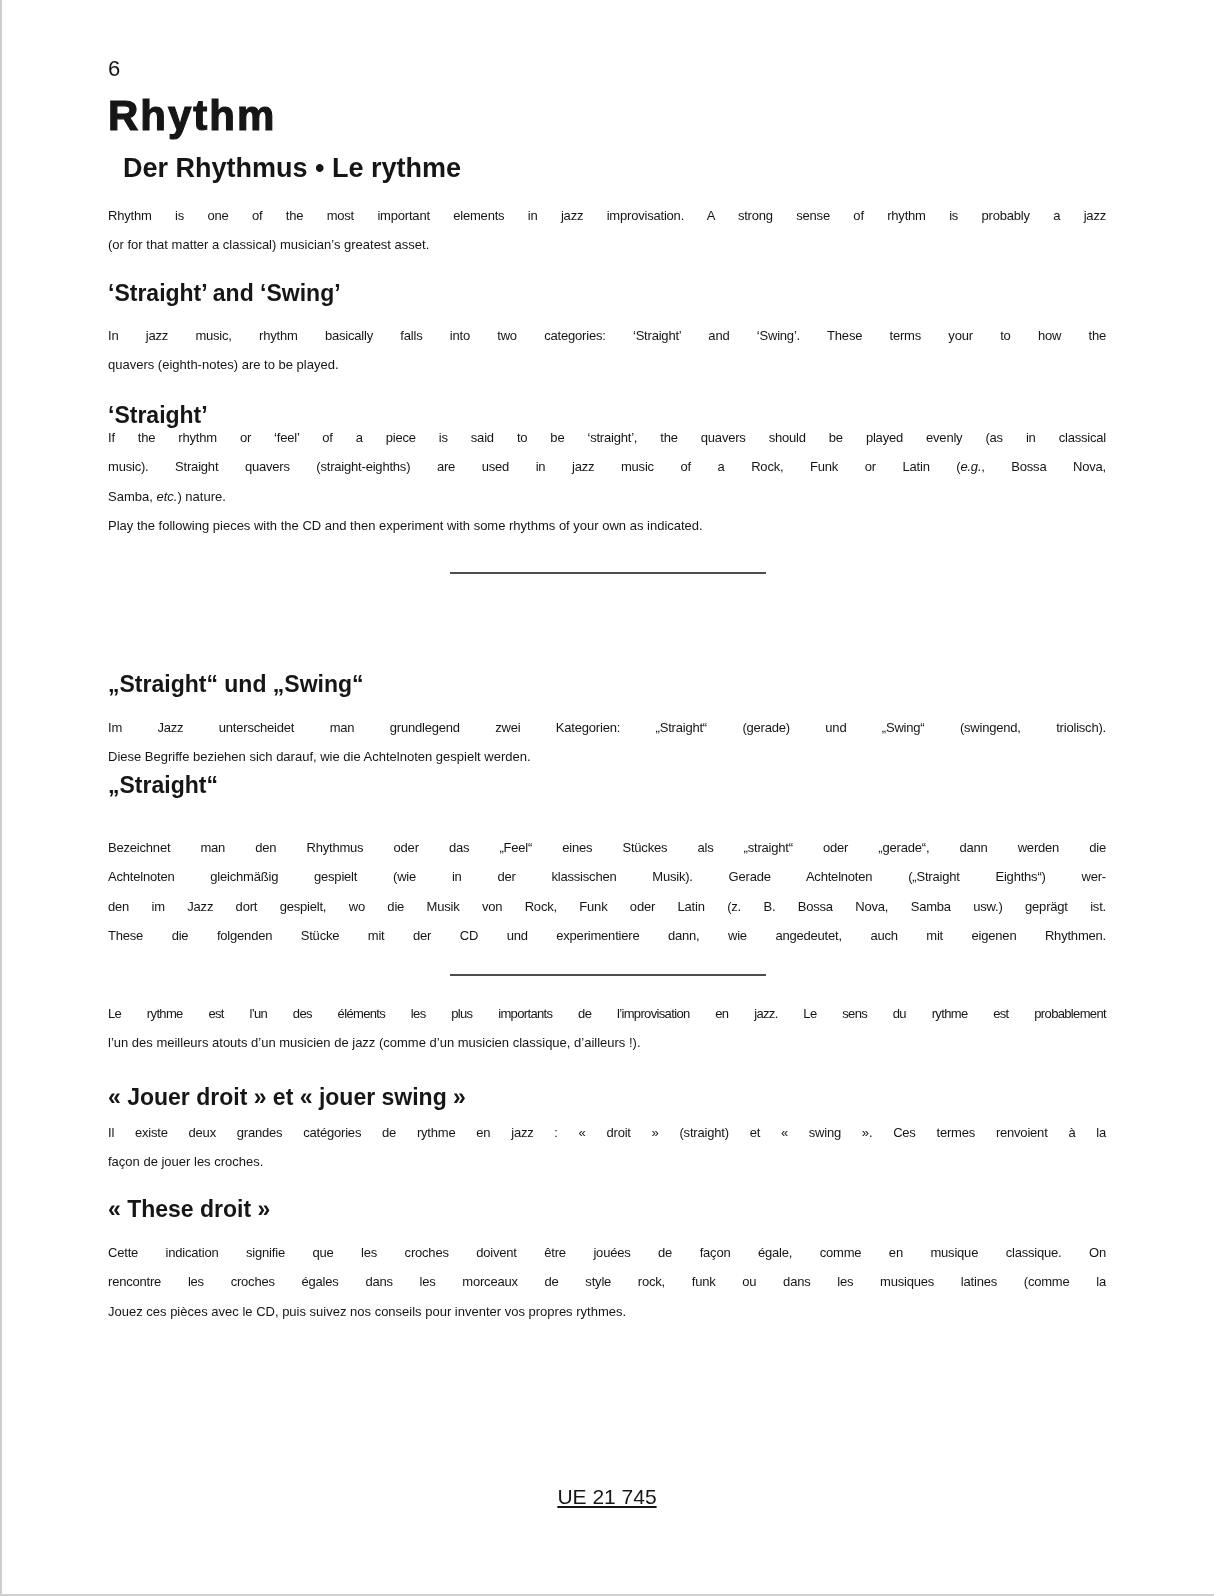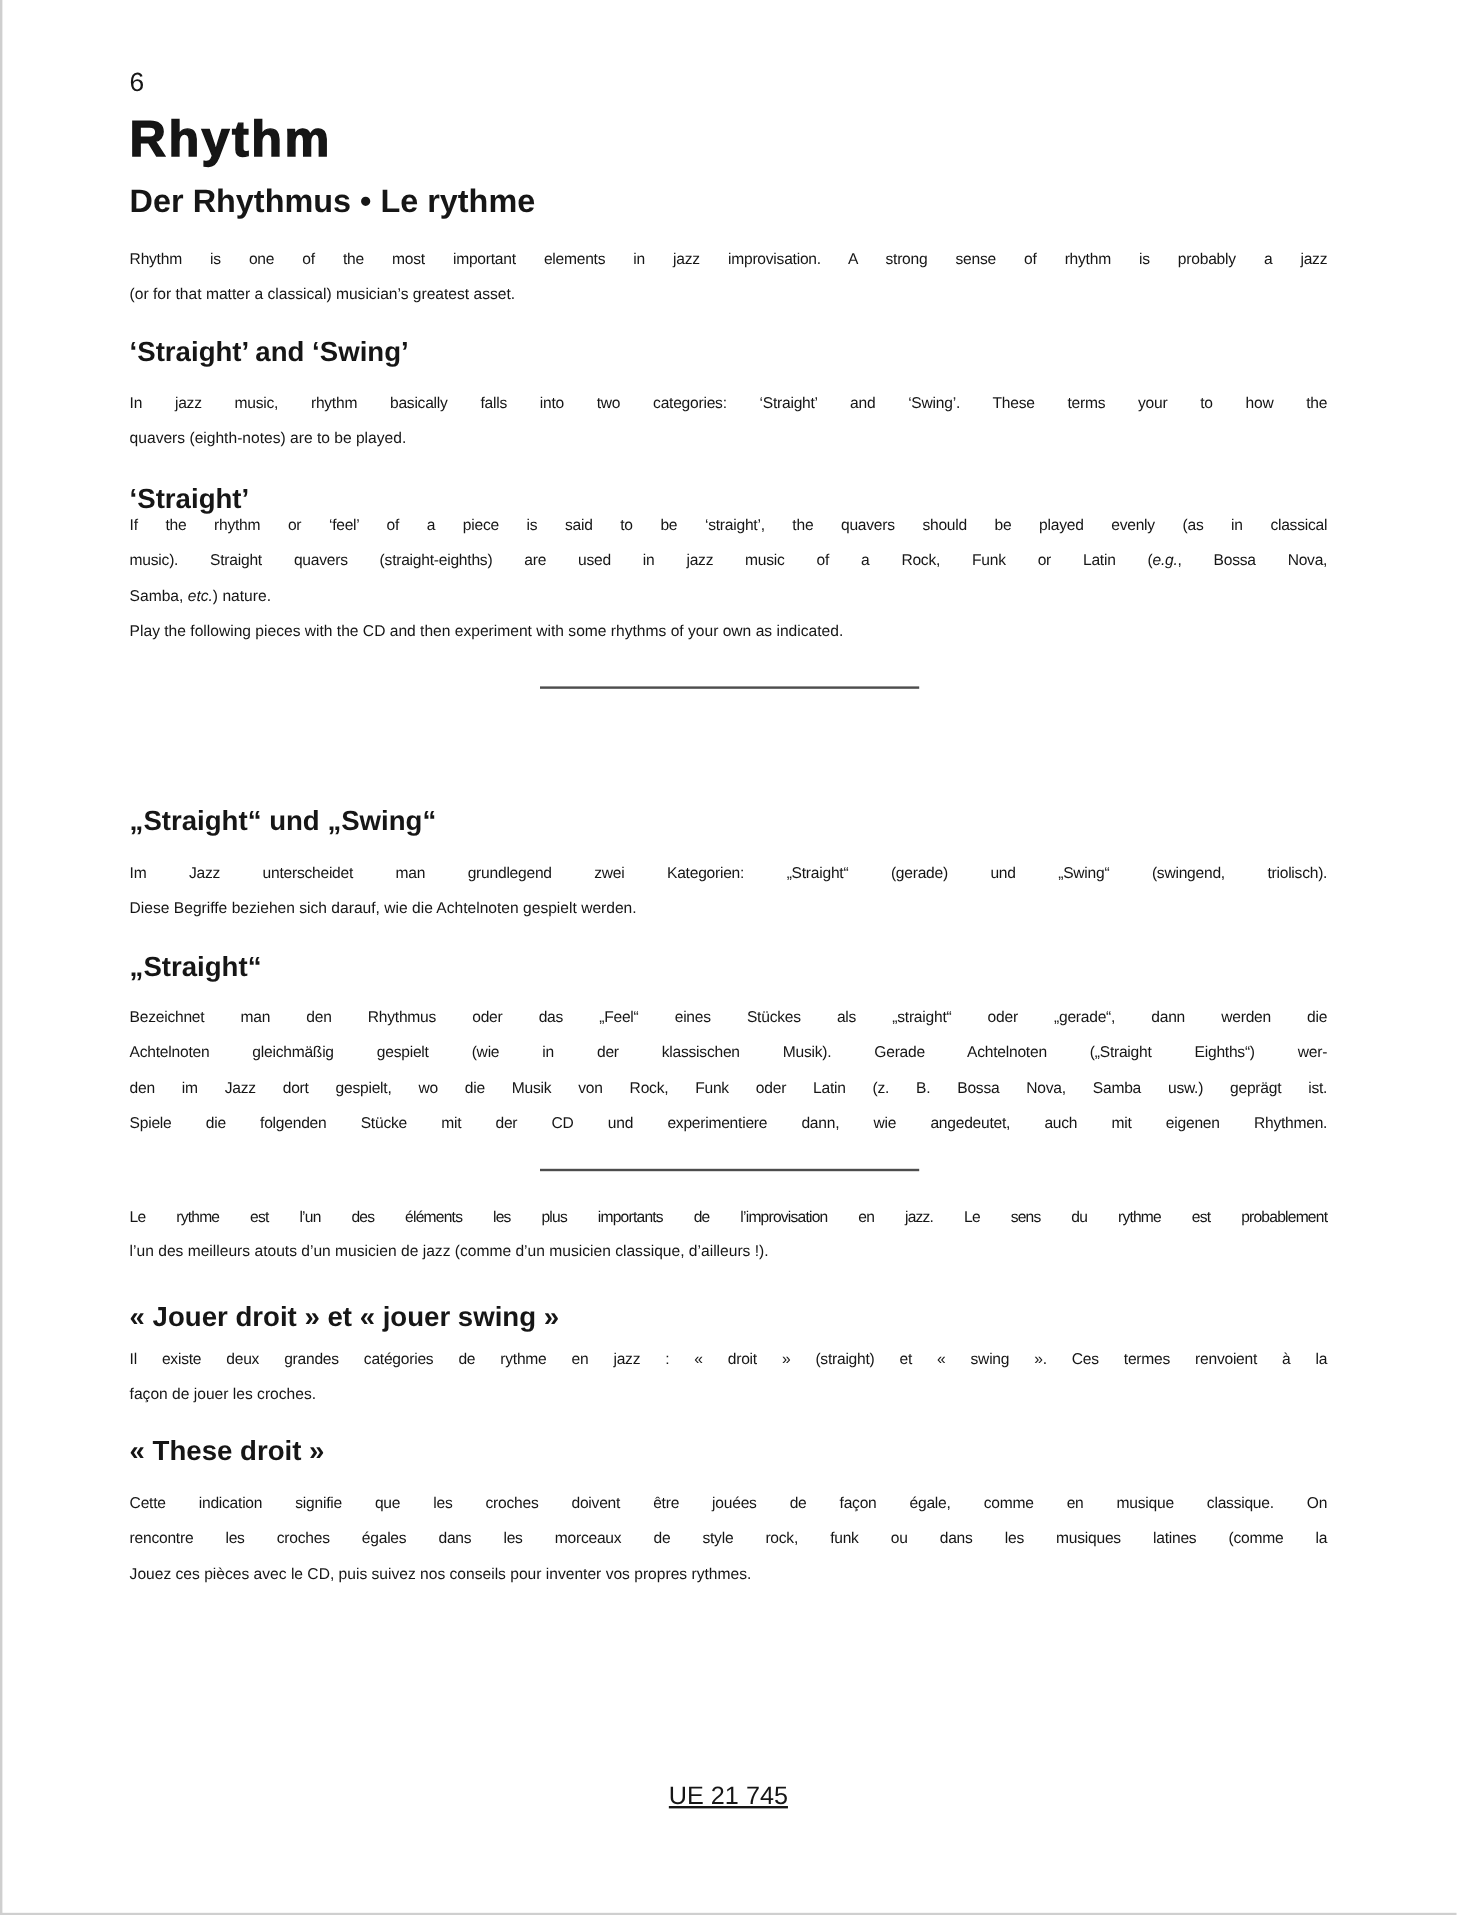--- a/index.html
+++ b/index.html
@@ -23,20 +23,21 @@
     font-size: 42px;
     font-weight: bold;
     line-height: 46px;
     letter-spacing: 2px;
     -webkit-text-stroke: 1.2px #141414;
   }
   .subtitle {
     font-size: 27px;
     font-weight: bold;
     line-height: 32px;
+    margin-left: 15px;
   }
 
   .heading {
     font-size: 23px;
     font-weight: bold;
     line-height: 26px;
   }
 
   .line {
     font-size: 13px;
@@ -107,27 +108,27 @@
   <div class="divider" style="top:572px"></div>
 
 
   <div class="block heading" style="top:671px">„Straight“ und „Swing“</div>
 
   <div class="block" style="top:713px">
     <div class="line j">Im Jazz unterscheidet man grundlegend zwei Kategorien: „Straight“ (gerade) und „Swing“ (swingend, triolisch).</div>
     <div class="line">Diese Begriffe beziehen sich darauf, wie die Achtelnoten gespielt werden.</div>
   </div>
 
-  <div class="block heading" style="top:792px">„Straight“</div>
+  <div class="block heading" style="top:772px">„Straight“</div>
 
   <div class="block" style="top:833px">
     <div class="line j">Bezeichnet man den Rhythmus oder das „Feel“ eines Stückes als „straight“ oder „gerade“, dann werden die</div>
     <div class="line j">Achtelnoten gleichmäßig gespielt (wie in der klassischen Musik). Gerade Achtelnoten („Straight Eighths“) wer-</div>
     <div class="line j">den im Jazz dort gespielt, wo die Musik von Rock, Funk oder Latin (z. B. Bossa Nova, Samba usw.) geprägt ist.</div>
-    <div class="line j">Spiele die folgenden Stücke mit der CD und experimentiere dann, wie angedeutet, auch mit eigenen Rhythmen.</div>
+    <div class="line j">These die folgenden Stücke mit der CD und experimentiere dann, wie angedeutet, auch mit eigenen Rhythmen.</div>
   </div>
 
   <div class="divider" style="top:974px"></div>
 
   <div class="block" style="top:999px">
     <div class="line j xt">Le rythme est l’un des éléments les plus importants de l’improvisation en jazz. Le sens du rythme est probablement</div>
     <div class="line">l’un des meilleurs atouts d’un musicien de jazz (comme d’un musicien classique, d’ailleurs !).</div>
   </div>
 
   <div class="block heading" style="top:1084px">« Jouer droit » et « jouer swing »</div>

